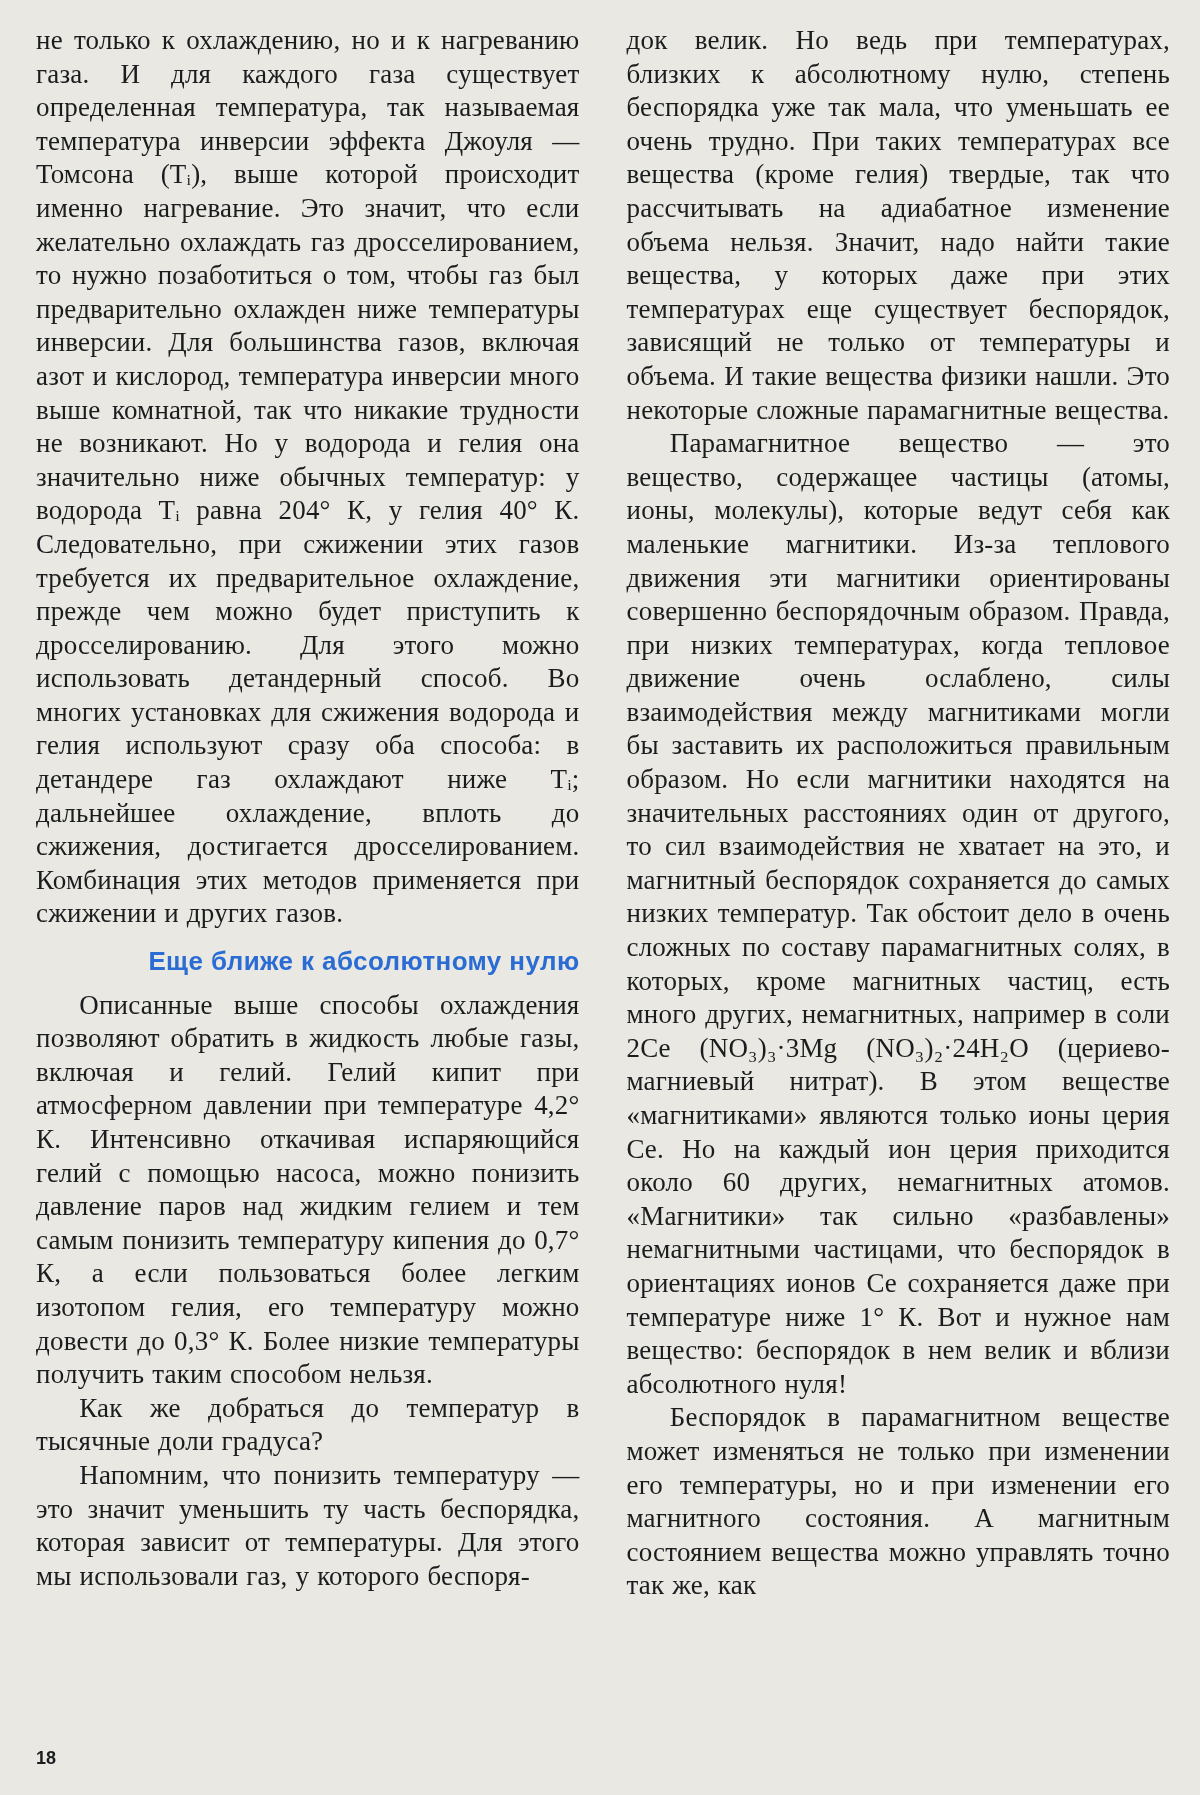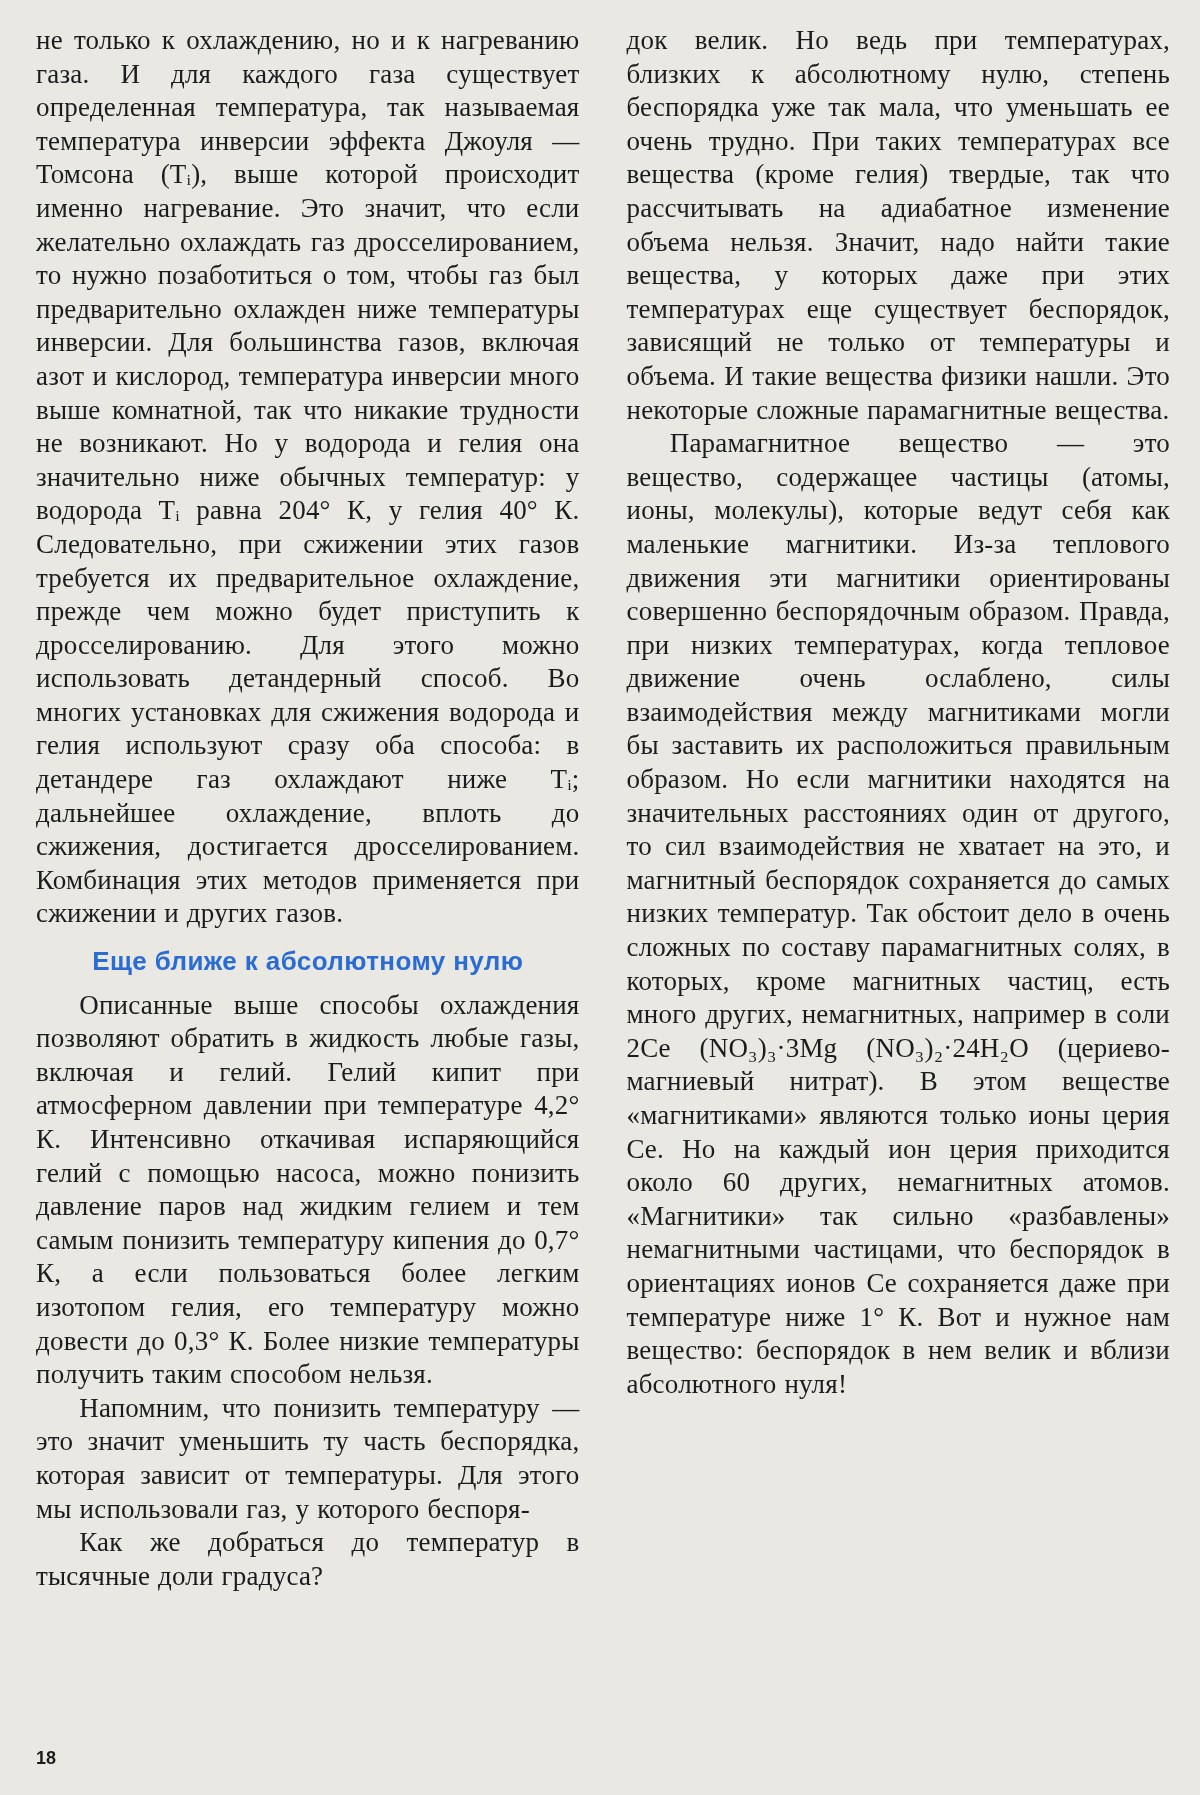--- a/index.html
+++ b/index.html
@@ -35,21 +35,21 @@
   .para.cont {
     text-indent: 0;
   }
   .heading {
     margin: 14px 0 10px 0;
     font-family: "Liberation Sans", sans-serif;
     font-weight: 700;
     font-size: 26px;
     line-height: 33.6px;
     color: #2a6cd4; 
-    text-align: center;
+    text-align: right;
     letter-spacing: 0.4px;
   }
   .page-number {
     position: absolute;
     left: 36px;
     bottom: 26px;
     font-family: "Liberation Sans", sans-serif;
     font-weight: 700;
     font-size: 18px;
     color: #1b1c1e;
@@ -58,25 +58,26 @@
 </head>
 <body>
 
 <div class="page">
   <div class="columns">
 
     <div class="col">
       <p class="para cont">не только к охлаждению, но и к нагреванию газа. И для каждого газа существует определенная температура, так называемая температура инверсии эффекта Джоуля — Томсона (Tᵢ), выше которой происходит именно нагревание. Это значит, что если желательно охлаждать газ дросселированием, то нужно позаботиться о том, чтобы газ был предварительно охлажден ниже температуры инверсии. Для большинства газов, включая азот и кислород, температура инверсии много выше комнатной, так что никакие трудности не возникают. Но у водорода и гелия она значительно ниже обычных температур: у водорода Tᵢ равна 204° К, у гелия 40° К. Следовательно, при сжижении этих газов требуется их предварительное охлаждение, прежде чем можно будет приступить к дросселированию. Для этого можно использовать детандерный способ. Во многих установках для сжижения водорода и гелия используют сразу оба способа: в детандере газ охлаждают ниже Tᵢ; дальнейшее охлаждение, вплоть до сжижения, достигается дросселированием. Комбинация этих методов применяется при сжижении и других газов.</p>
       <h2 class="heading">Еще ближе к абсолютному нулю</h2>
       <p class="para">Описанные выше способы охлаждения позволяют обратить в жидкость любые газы, включая и гелий. Гелий кипит при атмосферном давлении при температуре 4,2° К. Интенсивно откачивая испаряющийся гелий с помощью насоса, можно понизить давление паров над жидким гелием и тем самым понизить температуру кипения до 0,7° К, а если пользоваться более легким изотопом гелия, его температуру можно довести до 0,3° К. Более низкие температуры получить таким способом нельзя.</p>
+      <p class="para">Как же добраться до температур в тысячные доли градуса?</p>
       <p class="para">Напомним, что понизить температуру — это значит уменьшить ту часть беспорядка, которая зависит от температуры. Для этого мы использовали газ, у которого беспоря-</p>
-      <p class="para">Как же добраться до температур в тысячные доли градуса?</p>
     </div>
 
     <div class="col">
       <p class="para cont">док велик. Но ведь при температурах, близких к абсолютному нулю, степень беспорядка уже так мала, что уменьшать ее очень трудно. При таких температурах все вещества (кроме гелия) твердые, так что рассчитывать на адиабатное изменение объема нельзя. Значит, надо найти такие вещества, у которых даже при этих температурах еще существует беспорядок, зависящий не только от температуры и объема. И такие вещества физики нашли. Это некоторые сложные парамагнитные вещества.</p>
       <p class="para">Парамагнитное вещество — это вещество, содержащее частицы (атомы, ионы, молекулы), которые ведут себя как маленькие магнитики. Из-за теплового движения эти магнитики ориентированы совершенно беспорядочным образом. Правда, при низких температурах, когда тепловое движение очень ослаблено, силы взаимодействия между магнитиками могли бы заставить их расположиться правильным образом. Но если магнитики находятся на значительных расстояниях один от другого, то сил взаимодействия не хватает на это, и магнитный беспорядок сохраняется до самых низких температур. Так обстоит дело в очень сложных по составу парамагнитных солях, в которых, кроме магнитных частиц, есть много других, немагнитных, например в соли 2Ce (NO₃)₃·3Mg (NO₃)₂·24H₂O (цериево-магниевый нитрат). В этом веществе «магнитиками» являются только ионы церия Ce. Но на каждый ион церия приходится около 60 других, немагнитных атомов. «Магнитики» так сильно «разбавлены» немагнитными частицами, что беспорядок в ориентациях ионов Ce сохраняется даже при температуре ниже 1° К. Вот и нужное нам вещество: беспорядок в нем велик и вблизи абсолютного нуля!</p>
+      <p class="para">Беспорядок в парамагнитном веществе может изменяться не только при изменении его температуры, но и при изменении его магнитного состояния. А магнитным состоянием вещества можно управлять точно так же, как</p>
     </div>
 
   </div>
 
   <div class="page-number">18</div>
 </div>
 
 </body></html>

